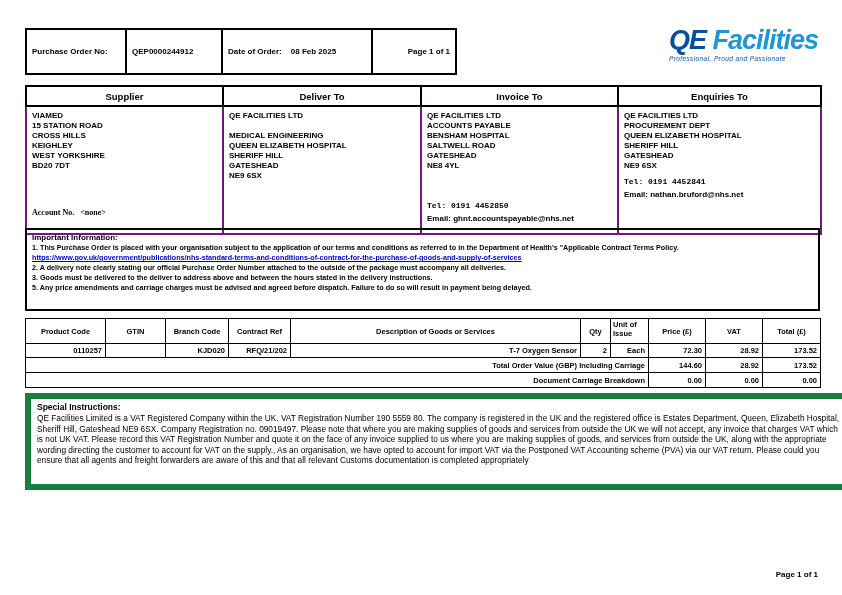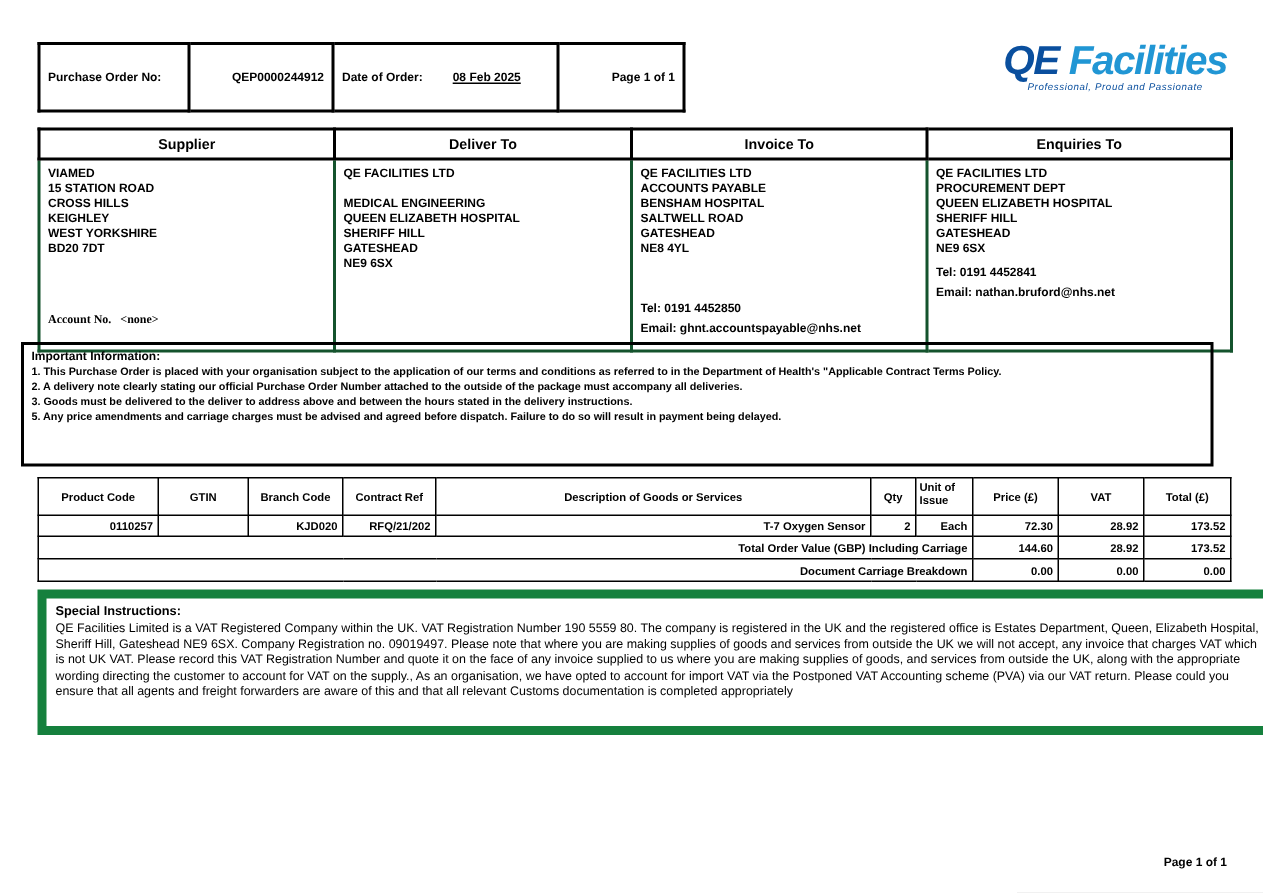--- a/index.html
+++ b/index.html
@@ -9,52 +9,52 @@
     margin:0 auto;
   }
 
   
   .po-header-table { position:absolute; left:25px; top:28px; border-collapse:collapse; }
   .po-header-table td {
     border:2px solid #000; font-size:8px; font-weight:bold;
     padding:14px 5px; height:15px; vertical-align:middle; white-space:nowrap;
   }
   .c-po-label { width:88px; }
-  .c-po-num   { width:84px;text-align:right; }
+  .c-po-num   { width:84px; }
   .c-date     { width:138px; }
   .c-page     { width:72px; text-align:right; }
-  .date-val { margin-left:20px;text-decoration:underline; }
-
-  
-  .logo { position:absolute; right:24px; top:26px; text-align:center; }
+  .date-val { margin-left:9px; }
+
+  
+  .logo { position:absolute; right:24px; top:26px; text-align:left; }
   .logo-text { font-size:27px; line-height:28px; font-style:italic; font-weight:bold; letter-spacing:-1px; white-space:nowrap; }
   .logo-qe  { color:#0a4f9e; }
   .logo-fac { color:#2196d4; }
   .logo-tagline { font-size:6.5px; font-style:italic; color:#0a4f9e; margin-top:1px; letter-spacing:0.4px; }
 
   
   .addr-table { position:absolute; left:25px; top:85px; border-collapse:collapse; table-layout:fixed; }
   .addr-table th {
     border:2px solid #000; height:14px; font-size:9.5px; font-weight:bold;
     text-align:center; padding:2px 5px; vertical-align:middle;
   }
   .addr-table td.body {
-    border:2px solid #14532d; height:118px; vertical-align:top;
+    border:2px solid #701a75; height:118px; vertical-align:top;
     padding:4px 5px; font-size:8px; font-weight:bold; line-height:10px;
   }
   .addr-line { min-height:10px; white-space:nowrap; overflow:hidden; }
   .account-row { margin-top:37px; white-space:nowrap;font-family:Liberation Serif, serif; }
   .account-row span { margin-right:6px; }
   .contact-invoice { margin-top:30px; }
   .contact-enq { margin-top:6px; }
-  .tel-line { margin-bottom:3px; }
+  .tel-line { margin-bottom:3px;font-family:Liberation Mono, monospace; }
 
   
   .info-box {
-    position:absolute; left:14px; top:228px; width:795px; height:83px;
+    position:absolute; left:25px; top:228px; width:795px; height:83px;
     border:2px solid #000; box-sizing:border-box; padding:3px 5px;
   }
   .info-title { font-size:8px; font-weight:bold; line-height:10px; }
   .info-line { font-size:7.2px; font-weight:bold; line-height:10px; white-space:nowrap; overflow:hidden; }
   .info-link { color:#0000cc; text-decoration:underline; cursor:pointer; }
 
   
   .items-table { position:absolute; left:25px; top:318px; border-collapse:collapse; table-layout:fixed; }
   .items-table th, .items-table td { border:1.5px solid #000; font-size:7.5px; font-weight:bold; overflow:hidden; }
   .items-table th { padding:1px 2px; height:22px; vertical-align:middle; text-align:center; line-height:9px; }
@@ -159,20 +159,21 @@
           <div class="addr-line">Email: nathan.bruford@nhs.net</div>
         </div>
       </td>
     </tr>
   </tbody>
     </table>
 
   <div class="info-box">
     <div class="info-title">Important Information:</div>
     <div class="info-line">1.  This Purchase Order is placed with your organisation subject to the application of our terms and conditions as referred to in the Department of Health's "Applicable Contract Terms Policy.</div>
+    <div class="info-line"><a class="info-link">https://www.gov.uk/government/publications/nhs-standard-terms-and-conditions-of-contract-for-the-purchase-of-goods-and-supply-of-services</a></div>
     <div class="info-line">2. A delivery note clearly stating our official Purchase Order Number attached to the outside of the package must accompany all deliveries.</div>
     <div class="info-line">3. Goods must be delivered to the deliver to address above and between the hours stated in the delivery instructions.</div>
     <div class="info-line">5. Any price amendments and carriage charges must be advised and agreed before dispatch.  Failure to do so will result in payment being delayed.</div>
   </div>
 
   <table class="items-table">
     <colgroup>
       <col style="width:80px">
         <col style="width:60px">
         <col style="width:63px">

